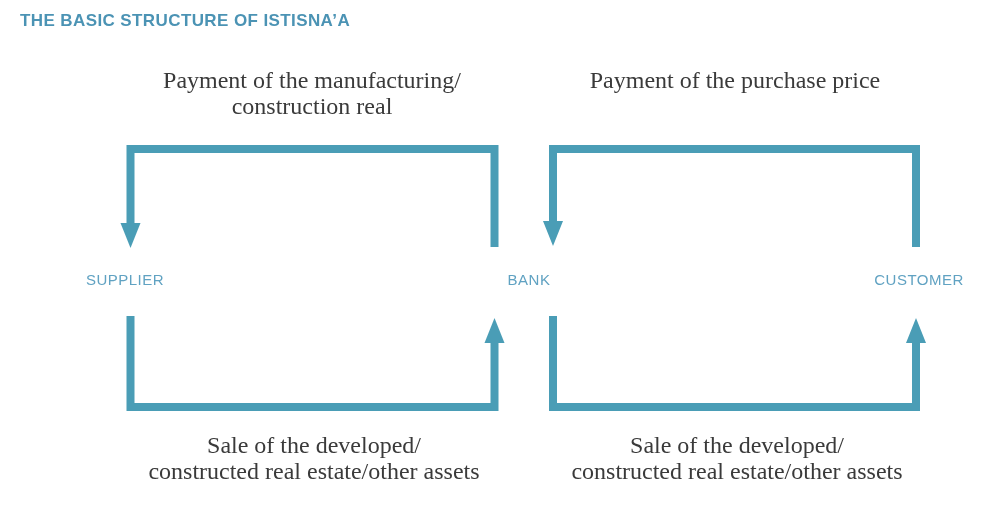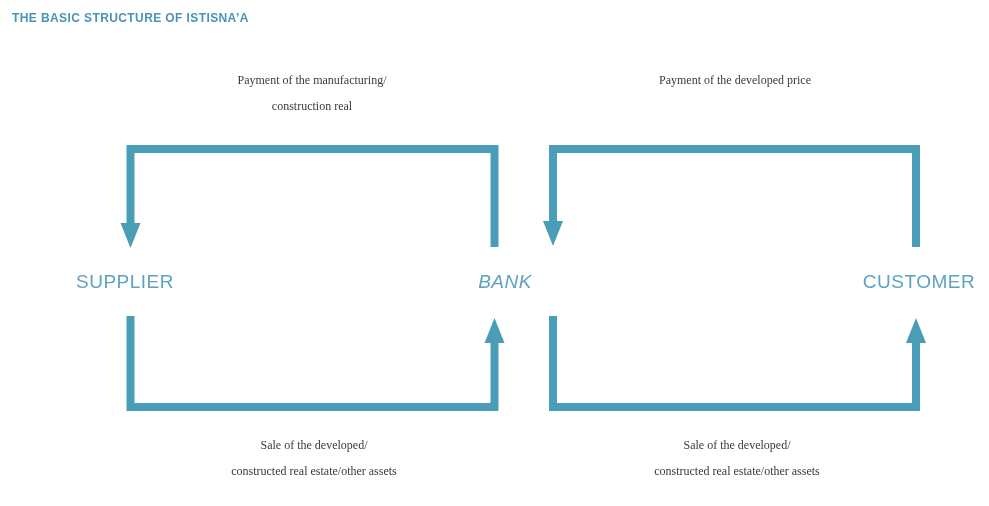--- a/index.html
+++ b/index.html
@@ -10,62 +10,62 @@
   .canvas {
     position: relative;
     width: 989px;
     height: 506px;
     background: #ffffff;
     overflow: hidden;
     font-family: "Liberation Sans", sans-serif;
   }
   .page-title {
     position: absolute;
-    left: 12px;
+    left: 20px;
     top: 11px;
     margin: 0;
     font-family: "Liberation Sans", sans-serif;
-    font-size: 12px;
+    font-size: 17px;
     font-weight: 700;
     letter-spacing: 0.4px;
     color: #4b93b4;
   }
   .arrows-svg {
     position: absolute;
     left: 0;
     top: 0;
     width: 989px;
     height: 506px;
   }
   .flow-label {
     position: absolute;
     width: 440px;
     text-align: center;
     font-family: "Liberation Serif", serif;
-    font-size: 12px;
+    font-size: 24px;
     line-height: 26px;
     color: #3a3a3a;
   }
   .flow-label-top-left    { left: 92px;  top: 67px;  }
   .flow-label-top-right   { left: 515px; top: 67px;  }
   .flow-label-bottom-left { left: 94px;  top: 432px; }
   .flow-label-bottom-right{ left: 517px; top: 432px; }
   .entity {
     position: absolute;
     top: 271px;
     width: 170px;
     text-align: center;
     font-family: "Liberation Sans", sans-serif;
-    font-size: 19px;
+    font-size: 15px;
     font-weight: 400;
     letter-spacing: 0.5px;
     color: #60a2c2;
   }
   .entity-supplier { left: 40px;  }
-  .entity-bank     { left: 420px; font-style: italic; }
+  .entity-bank     { left: 444px; }
   .entity-customer { left: 834px; }
   .arrow-stroke {
     fill: none;
     stroke: #4a9db6;
     stroke-width: 8;
   }
   .arrow-head {
     fill: #4a9db6;
     stroke: none;
   }
@@ -99,21 +99,21 @@
       <polygon class="arrow-head" points="906,343 926,343 916,318"></polygon>
     </g>
   </svg>
 
   <div class="flow-label flow-label-top-left">
     <span>Payment of the manufacturing/</span><br>
     <span>construction real</span>
   </div>
 
   <div class="flow-label flow-label-top-right">
-    <span>Payment of the developed price</span><br>
+    <span>Payment of the purchase price</span><br>
   </div>
 
   <div class="flow-label flow-label-bottom-left">
     <span>Sale of the developed/</span><br>
     <span>constructed real estate/other assets</span>
   </div>
 
   <div class="flow-label flow-label-bottom-right">
     <span>Sale of the developed/</span><br>
     <span>constructed real estate/other assets</span>

